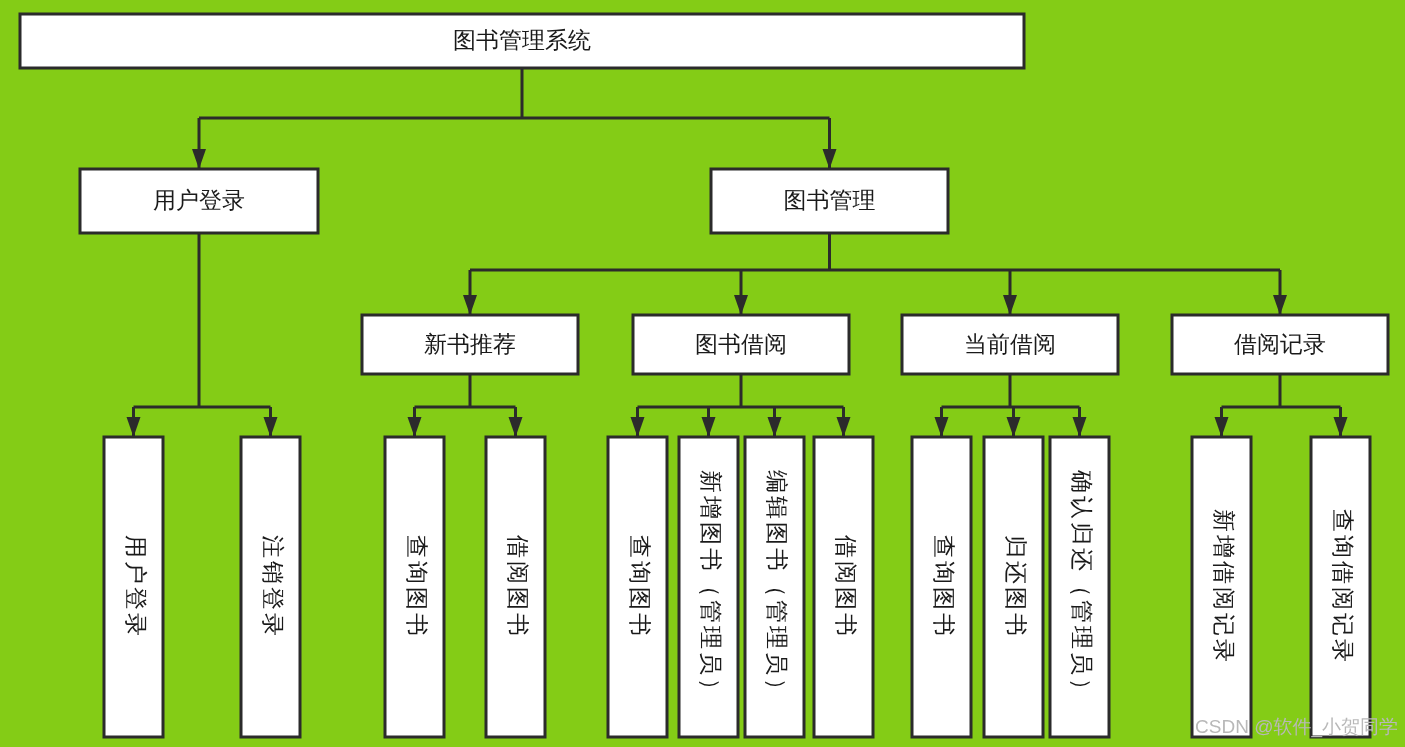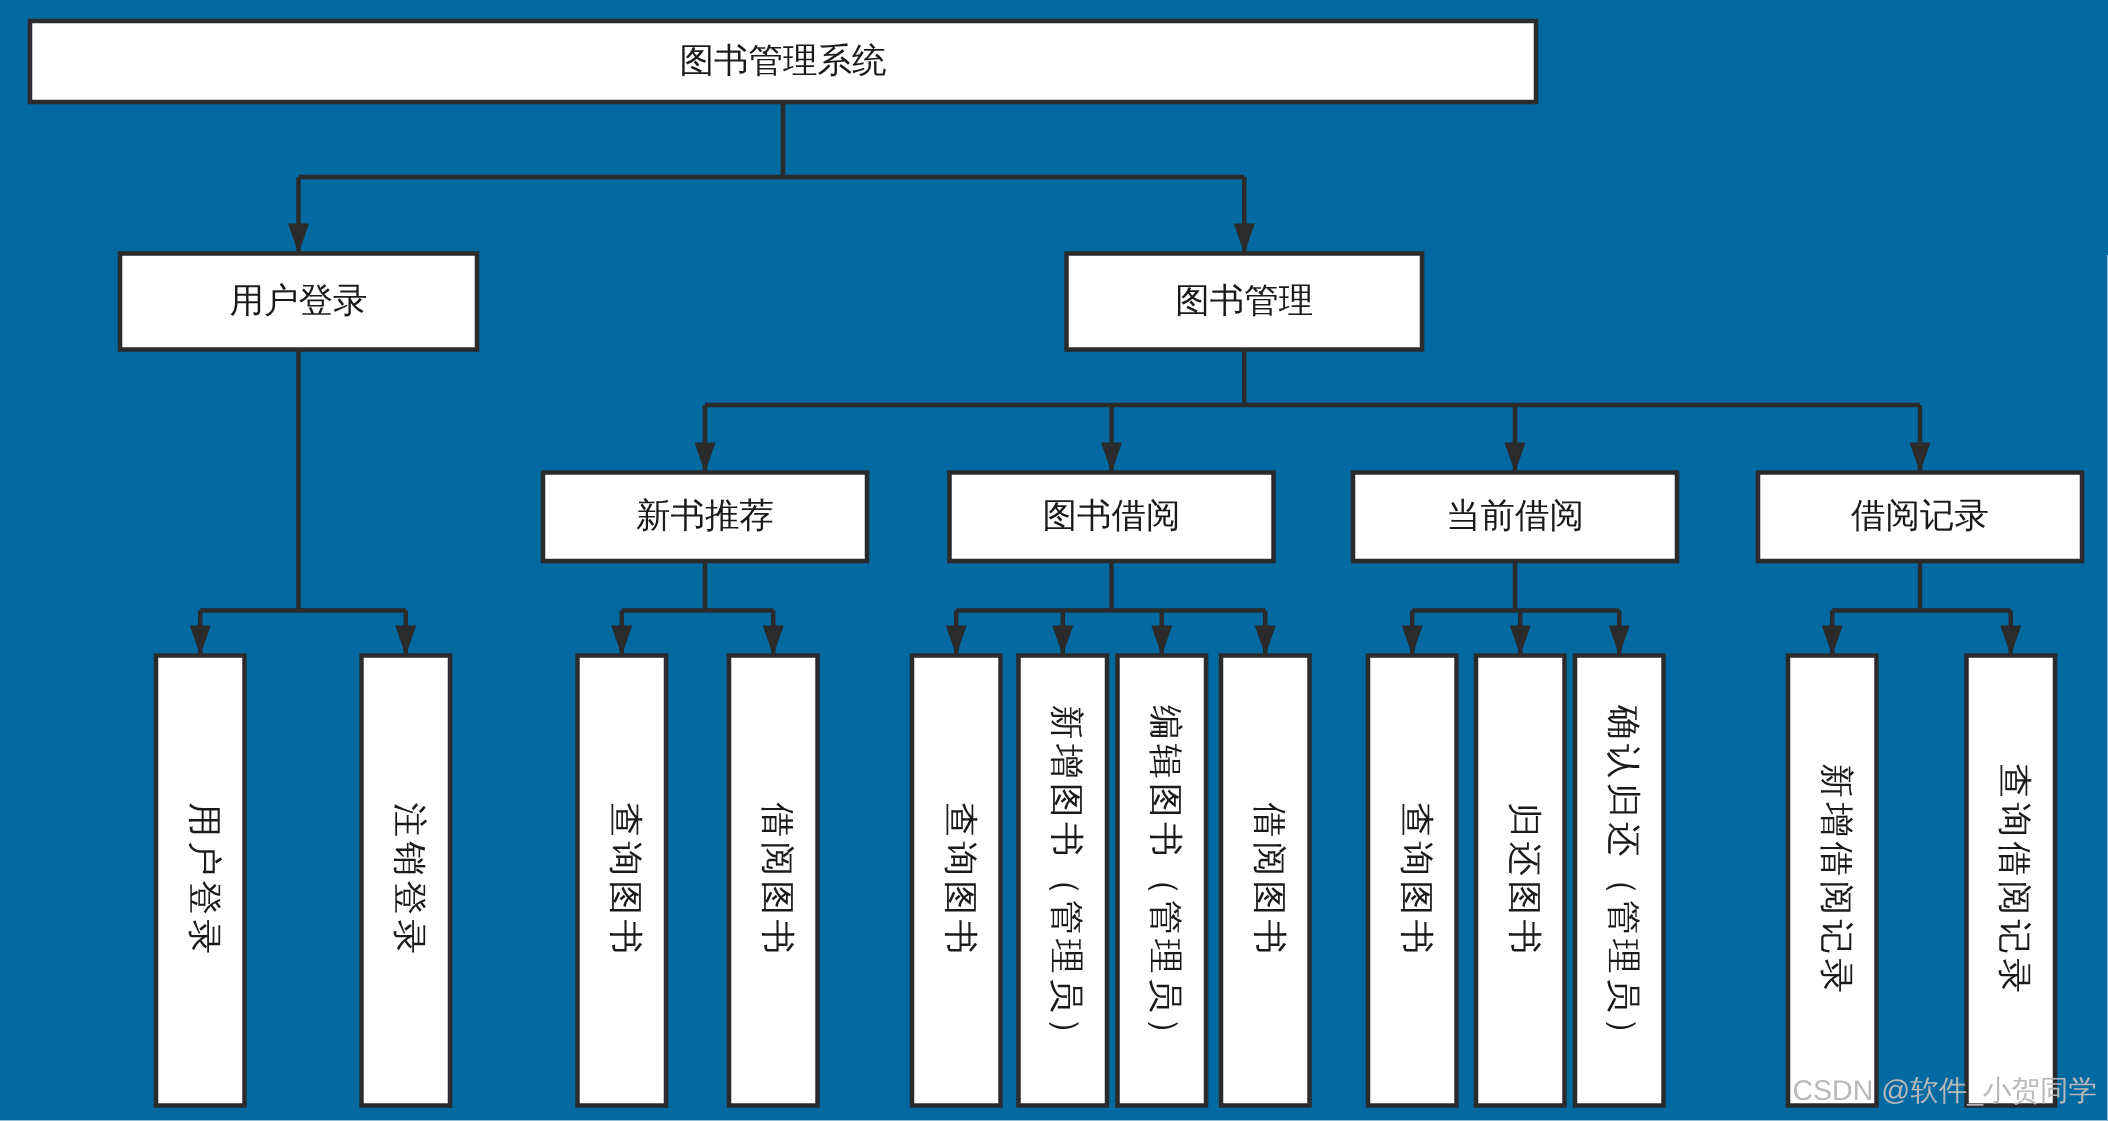--- a/index.html
+++ b/index.html
@@ -8,21 +8,21 @@
     padding: 0;
     background: #ffffff;
   }
   body {
     font-family: "Liberation Sans", "DejaVu Sans", sans-serif;
   }
   #diagram-root {
     position: relative;
     width: 1405px;
     height: 747px;
-    background: #0369a1;
+    background: #84cc16;
     overflow: hidden;
   }
   svg.diagram-canvas {
     position: absolute;
     top: 0;
     left: 0;
     width: 1405px;
     height: 747px;
     display: block;
   }

